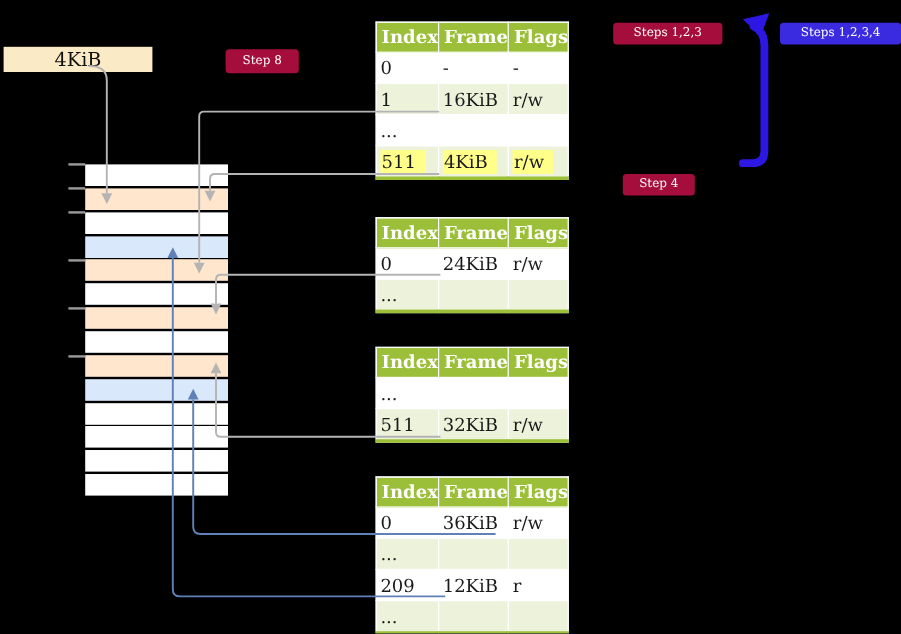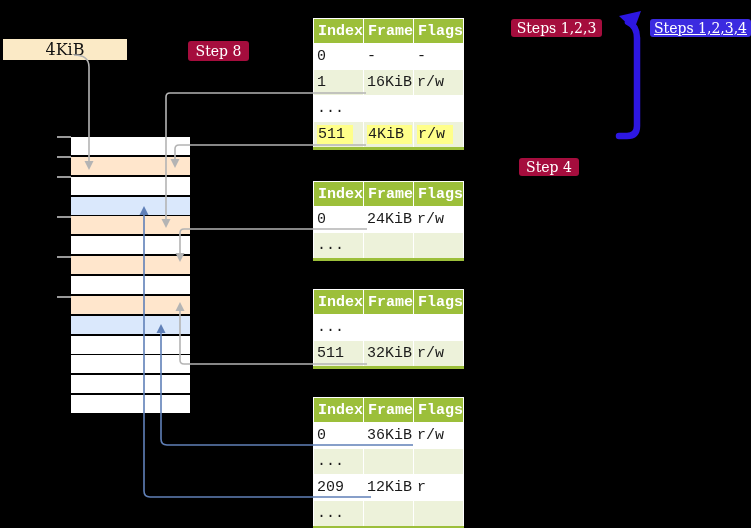--- a/index.html
+++ b/index.html
@@ -8,34 +8,34 @@
   }
   html,body{margin:0;padding:0;background:#000;}
   body{font-family:"DejaVu Serif","Liberation Serif",serif;}
   .canvas{position:relative;width:751px;height:528px;background:var(--bg);overflow:hidden;}
 
   
   .plabel{position:absolute;left:3px;top:39px;width:124px;height:21px;background:var(--cream);
     color:#111;font-size:16px;text-align:center;line-height:21px;}
 
   
-  .badge{position:absolute;color:#fff;font-size:14px;text-align:center;border-radius:3px;}
+  .badge{position:absolute;color:#fff;font-size:10px;text-align:center;border-radius:3px;}
   .b-step0{left:188px;top:41px;width:61px;height:20px;line-height:20px;background:var(--crimson);}
   .b-s123{left:511px;top:19px;width:91px;height:18px;line-height:18px;background:var(--crimson);}
-  .b-s1234{left:650px;top:19px;width:101px;height:18px;line-height:18px;background:var(--blueviolet);text-decoration:underline;}
-  .b-step4{left:519px;top:158px;width:60px;height:18px;line-height:18px;background:var(--crimson);}
+  .b-s1234{left:650px;top:19px;width:101px;height:18px;line-height:18px;background:var(--blueviolet);}
+  .b-step4{left:519px;top:145px;width:60px;height:18px;line-height:18px;background:var(--crimson);}
 
   
   .mem-col{position:absolute;left:71px;top:137px;width:119px;height:279px;z-index:1;}
   .mem-row{position:absolute;left:0;width:119px;height:18px;}
   .tick{position:absolute;left:57px;width:14px;height:2px;background:#9a9a9a;z-index:1;}
 
   
   table.ptable{position:absolute;left:313px;border-collapse:collapse;table-layout:fixed;
-    background:#fff;z-index:2;border:1px solid #fff;border-bottom:3px solid var(--green);font-family:Liberation Mono, monospace;}
+    background:#fff;z-index:2;border:1px solid #fff;border-bottom:3px solid var(--green);}
   .ptable th{background:var(--green);color:#fff;font-weight:bold;font-size:15px;text-align:left;
     height:24px;padding:0 0 0 4px;border:1px solid #fff;}
   .ptable td{height:25px;padding:0 0 0 3px;border:1px solid #fff;color:#1a1a1a;font-size:15px;
     white-space:nowrap;overflow:hidden;}
   .ptable tr.alt td{background:var(--altgreen);}
   .ptable .hl{background:var(--yellow);padding:1px 8px 1px 1px;}
 
   
   svg.overlay{position:absolute;left:0;top:0;z-index:5;pointer-events:none;}
 </style>

